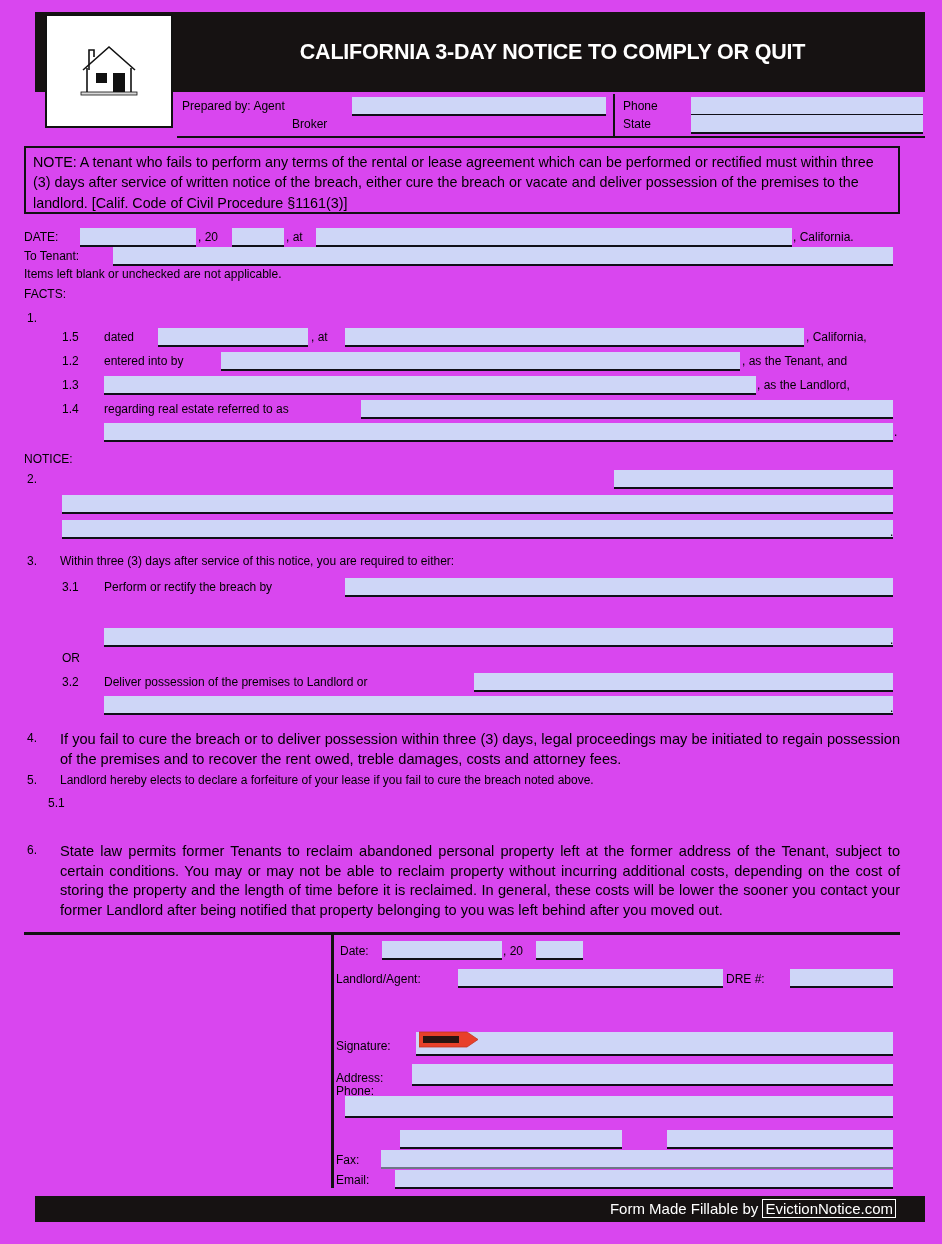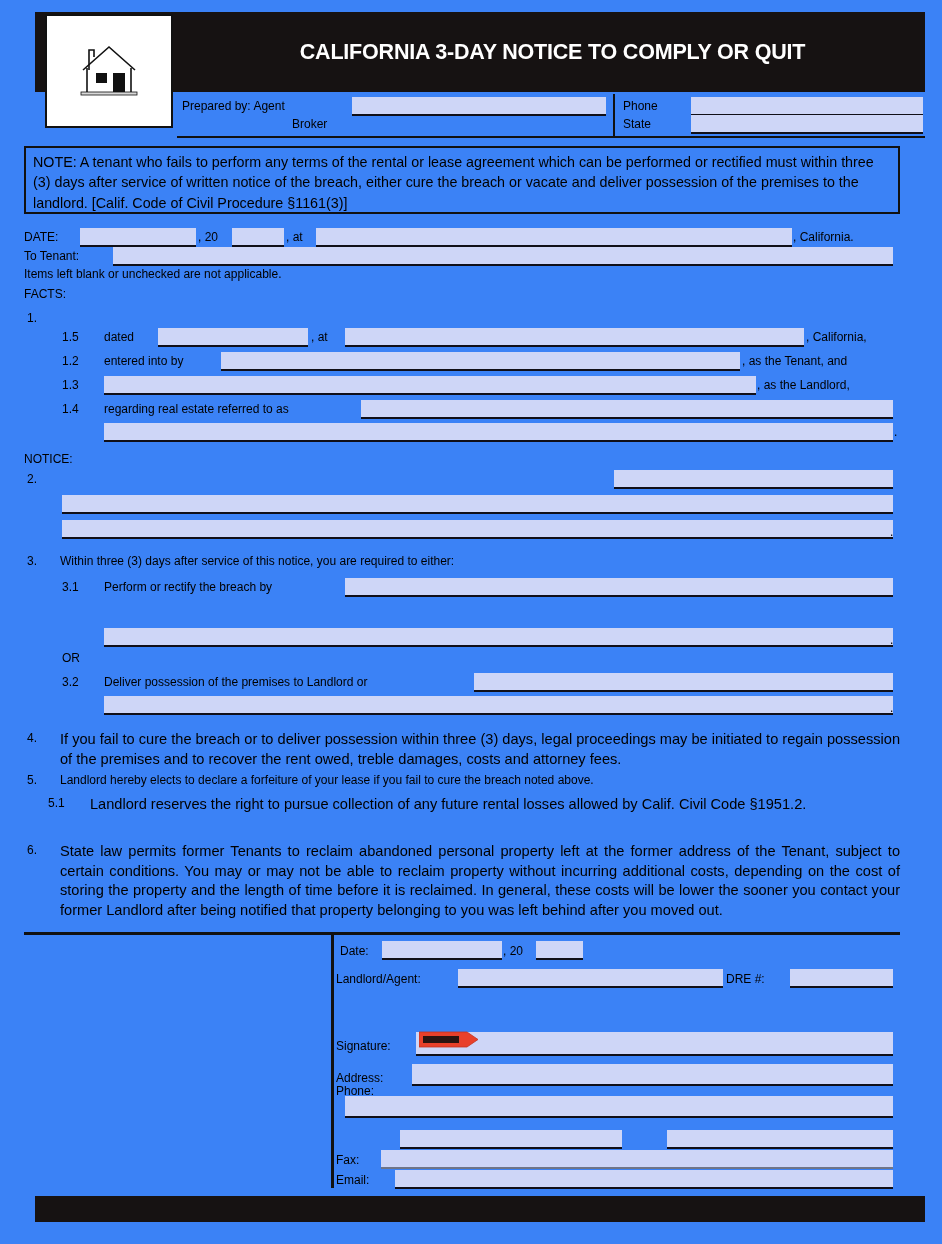--- a/index.html
+++ b/index.html
@@ -9,21 +9,21 @@
     background: #ffffff;
   }
   body {
     font-family: "Liberation Sans", sans-serif;
     color: #000000;
   }
   #page {
     position: relative;
     width: 942px;
     height: 1244px;
-    background: #3b82f6;
+    background: #d946ef;
     overflow: hidden;
   }
 
   
   .hdr-band {
     position: absolute;
     left: 35px;
     top: 12px;
     width: 890px;
     height: 80px;
@@ -279,21 +279,20 @@
   <div class="fld" style="left:104px; top:696px; width:789px;"></div>
   <span class="t" style="left:890px; top:702px;">.</span>
 
   <span class="t" style="left:27px; top:732px;">4.</span>
   <div class="tw just-end" style="left:60px; top:730px; width:840px;">If you fail to cure the breach or to deliver possession within three (3) days, legal proceedings may be initiated to regain possession of the premises and to recover the rent owed, treble damages, costs and attorney fees.</div>
 
   <span class="t" style="left:27px; top:774px;">5.</span>
   <span class="t" style="left:60px; top:774px;">Landlord  hereby  elects  to  declare  a  forfeiture  of  your  lease  if  you  fail  to  cure  the  breach  noted  above.</span>
 
   <span class="t" style="left:48px; top:797px;">5.1</span>
-  <div class="tw" style="left:90px; top:795px; width:810px;">Landlord  reserves  the  right  to  pursue  collection  of  any  future  rental  losses  allowed  by  Calif.  Civil  Code §1951.2.</div>
 
   <span class="t" style="left:27px; top:844px;">6.</span>
   <div class="tw just-end" style="left:60px; top:842px; width:840px;">State law permits former Tenants to reclaim abandoned personal property left at the former address of the Tenant, subject to certain conditions. You may or may not be able to reclaim property without incurring additional costs, depending on the cost of storing the property and the length of time before it is reclaimed. In general, these costs will be lower the sooner you contact your former Landlord after being notified that property belonging to you was left behind after you moved out.</div>
 
   <div class="sig-top-rule"></div>
   <div class="sig-divider-v"></div>
 
   <span class="t" style="left:340px; top:945px;">Date:</span>
   <div class="fld" style="left:382px; top:941px; width:120px;"></div>
   <span class="t" style="left:503px; top:945px;">, 20</span>
@@ -320,14 +319,17 @@
   <span class="t" style="left:628px; top:1174px;margin-left:40px;">Cell:</span>
   <div class="fld" style="left:667px; top:1130px; width:226px;"></div>
 
   <span class="t" style="left:336px; top:1154px;">Fax:</span>
   <div class="fld fld-thin" style="left:381px; top:1150px; width:512px; border-bottom-color:#6f7588;"></div>
 
   <span class="t" style="left:336px; top:1174px;">Email:</span>
   <div class="fld" style="left:395px; top:1170px; width:498px;"></div>
 
   <div class="footer-band"></div>
+  <div class="footer-text">
+    <span>Form Made Fillable by </span><span class="footer-link">EvictionNotice.com</span>
+  </div>
 
 </div>
 
 </body></html>

